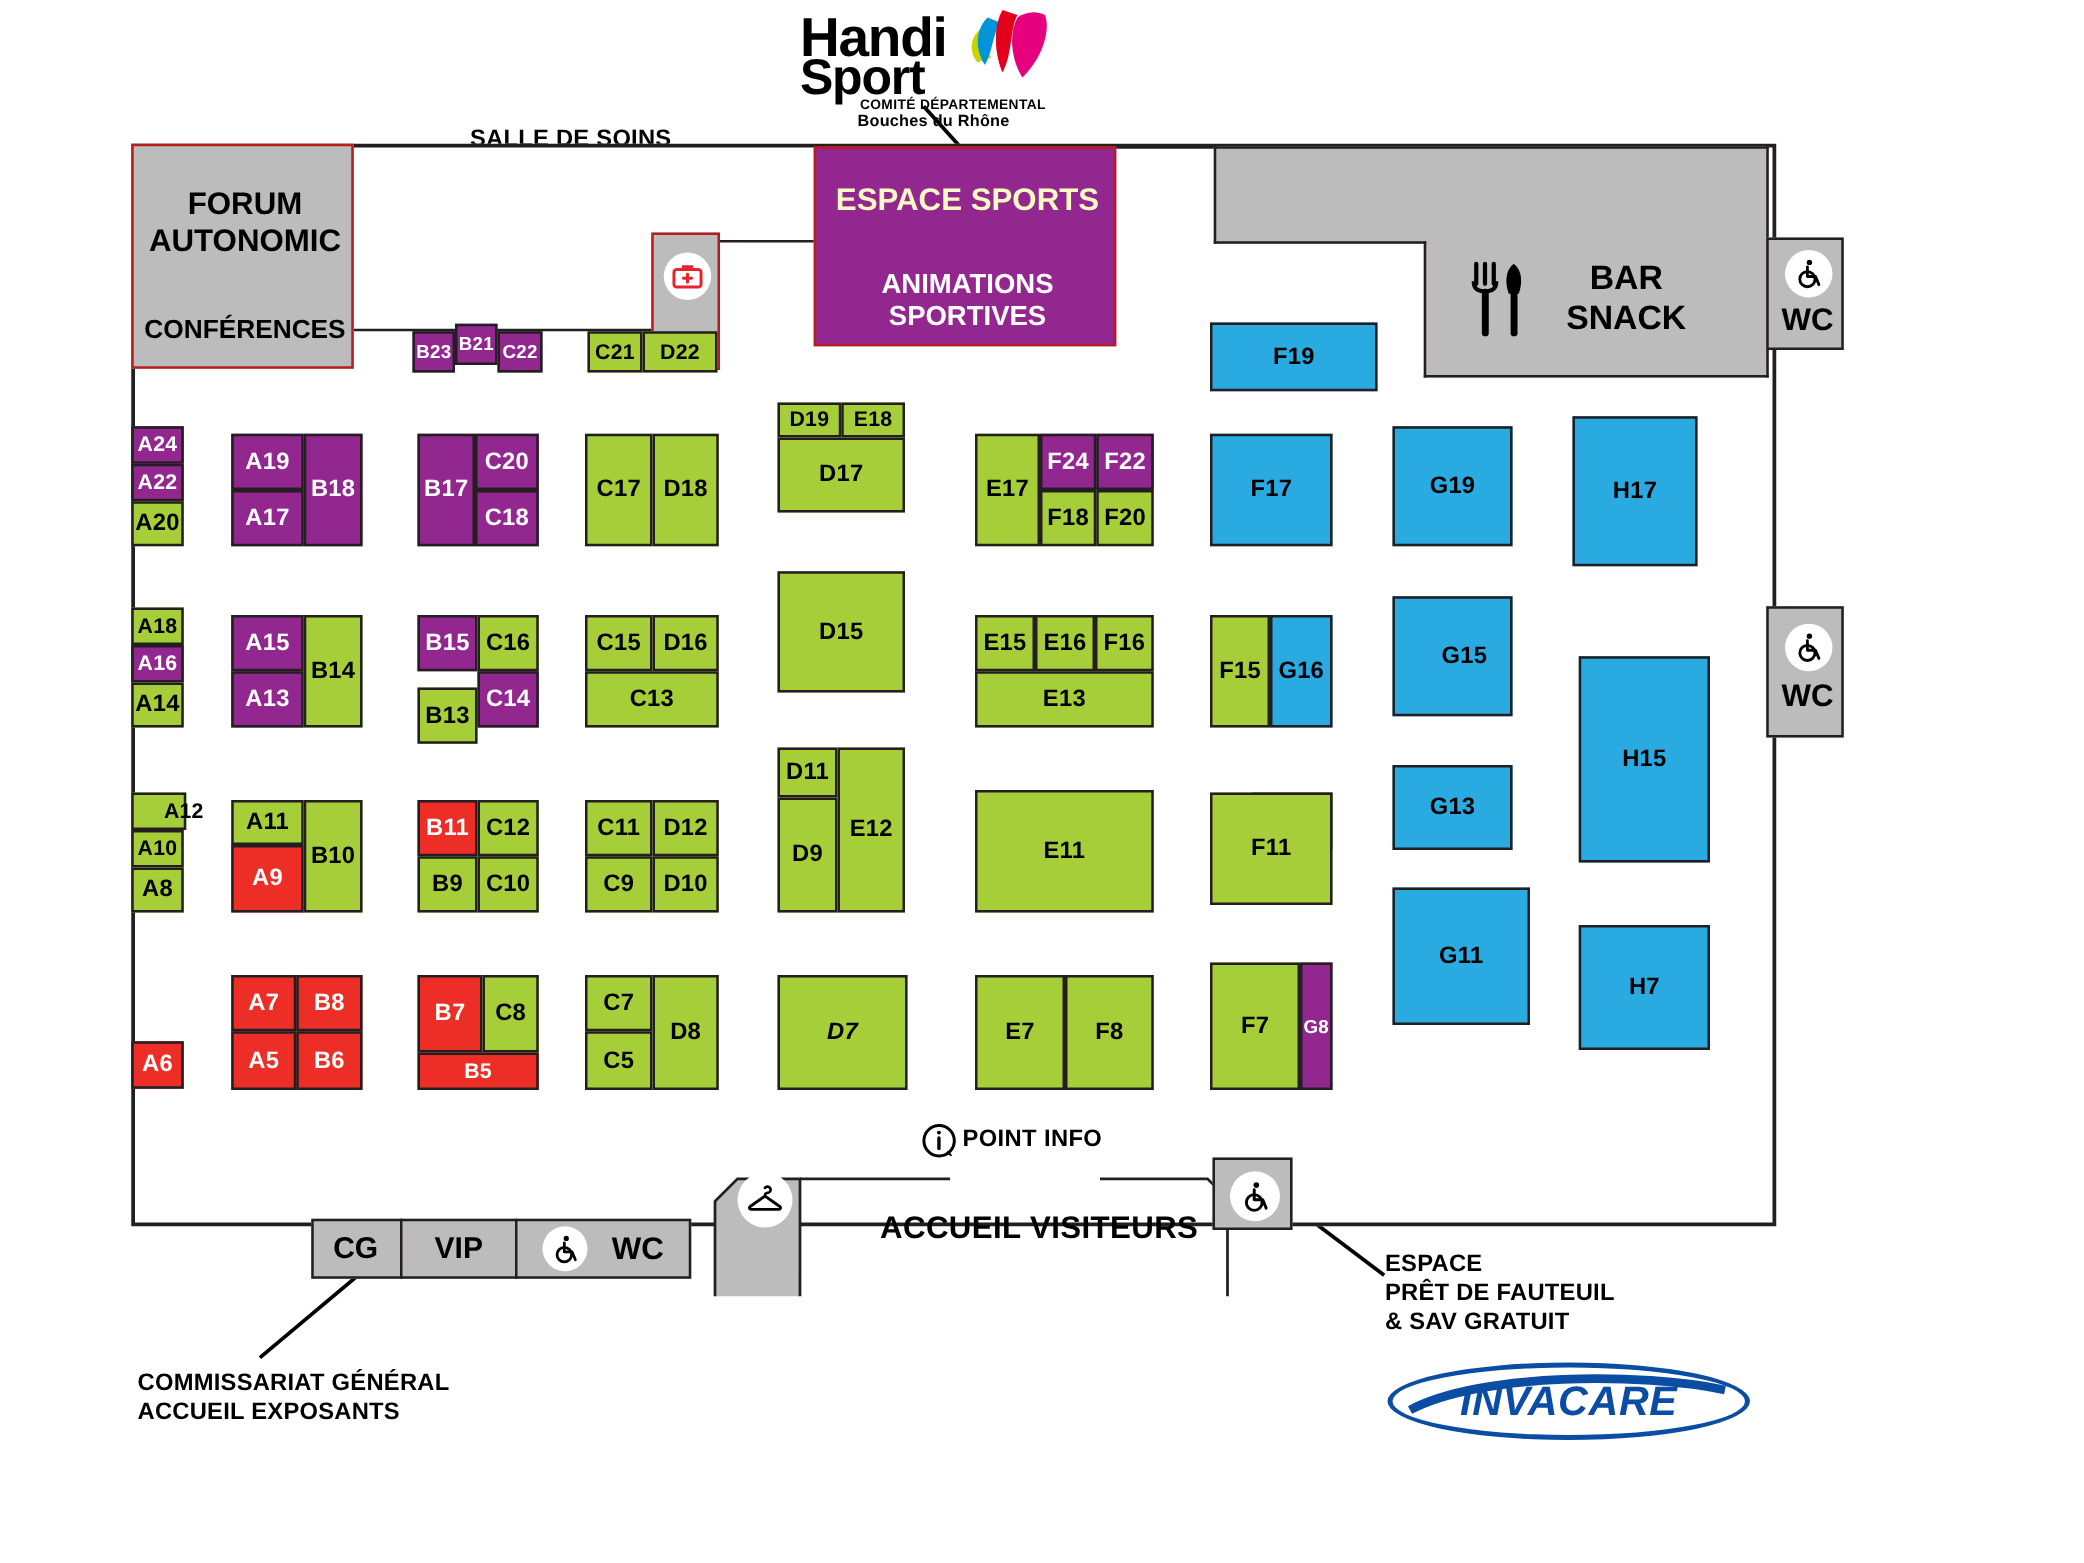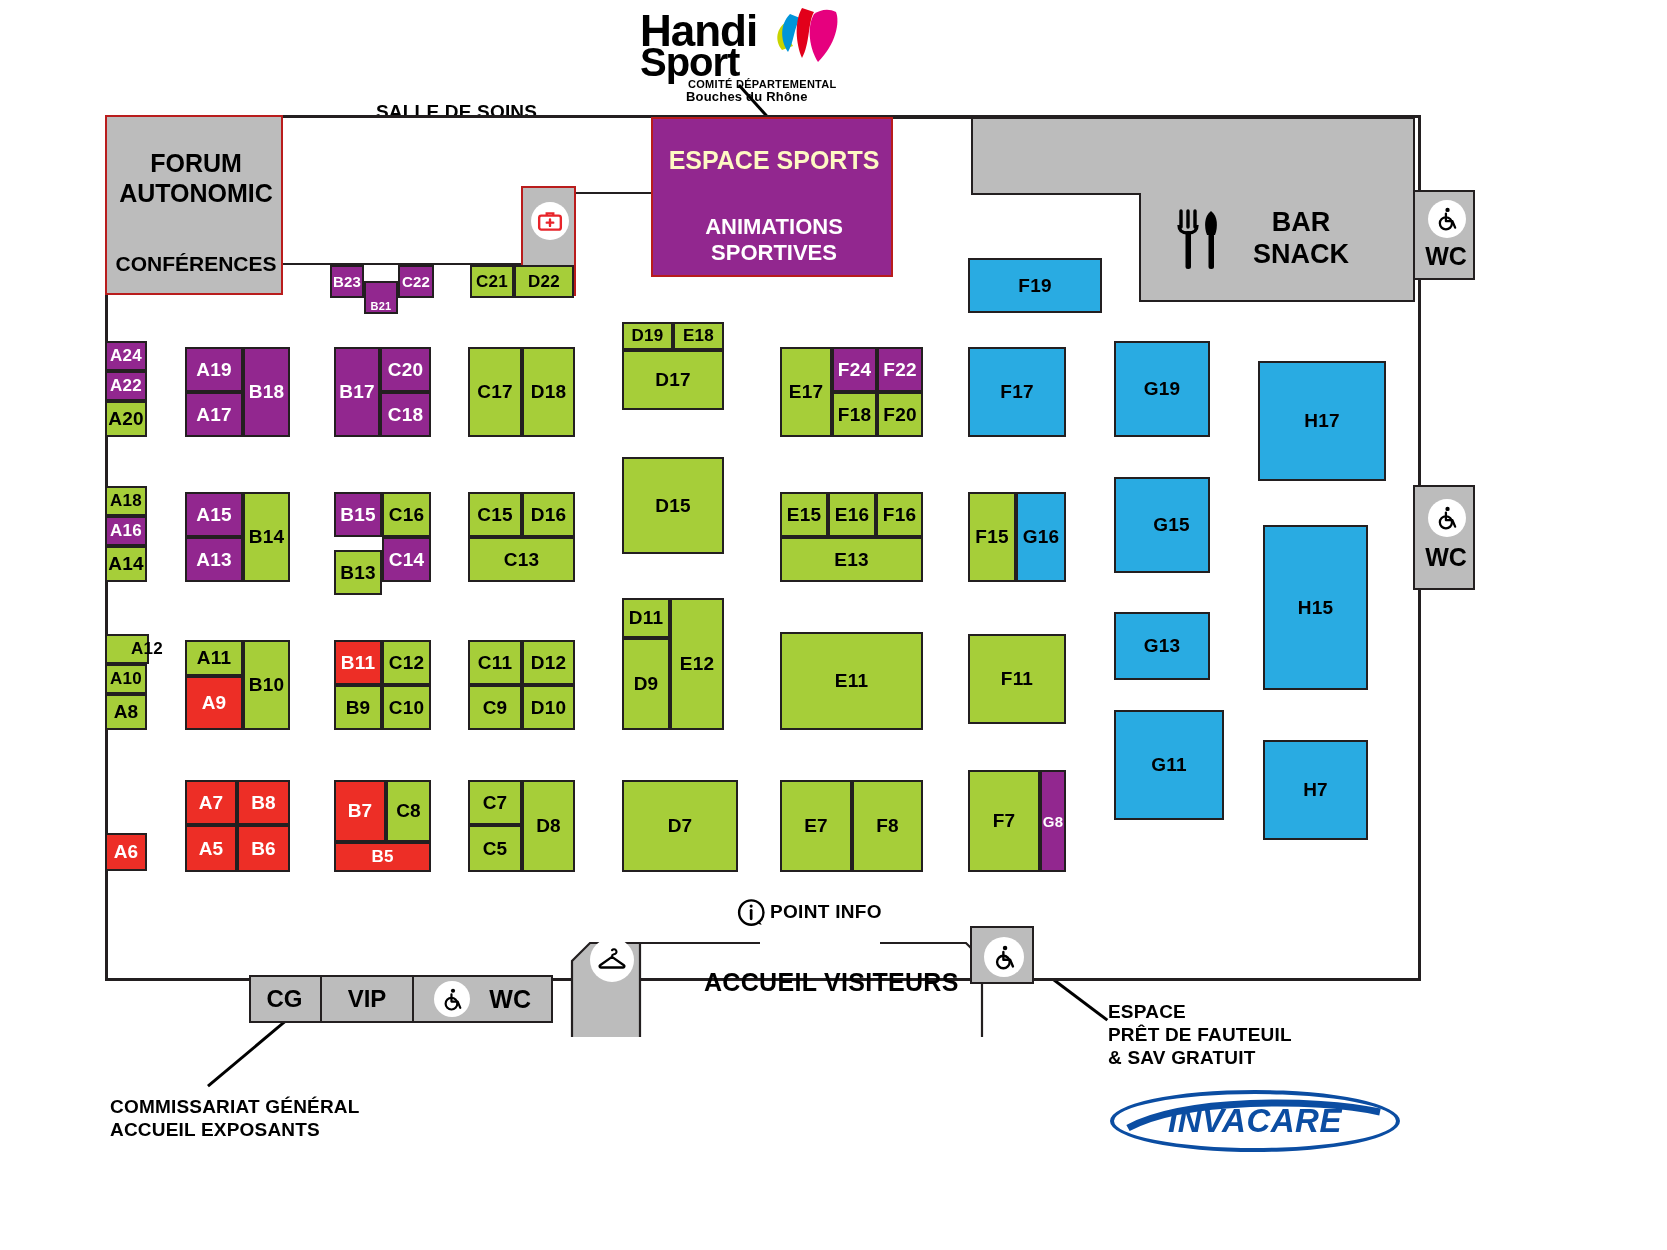--- a/index.html
+++ b/index.html
@@ -157,21 +157,21 @@
       <circle cx="11" cy="16" r="5.6" fill="none" stroke="#000" stroke-width="2.1"></circle>
     </svg>
   </div>
   <div class="wclabel abs" style="left:0;top:56px;width:62px;text-align:center;">WC</div>
 </div>
 
 <div id="booth-layer">
     <div class="booth purple" style="left: 330px; top: 265px; width: 34px; height: 33px; font-size: 15px;">
       <span>B23</span>
     </div>
-    <div class="booth purple" style="left: 364px; top: 281px; width: 34px; height: 33px; font-size: 11px; align-items: flex-end;">
+    <div class="booth purple" style="left: 364px; top: 259px; width: 34px; height: 33px; font-size: 15px;">
       <span>B21</span>
     </div>
     <div class="booth purple" style="left: 398px; top: 265px; width: 36px; height: 33px; font-size: 15px;">
       <span>C22</span>
     </div>
     <div class="booth green" style="left: 470px; top: 265px; width: 44px; height: 33px; font-size: 17px;">
       <span>C21</span>
     </div>
     <div class="booth green" style="left: 514px; top: 265px; width: 60px; height: 33px; font-size: 17px;">
       <span>D22</span>
@@ -235,21 +235,21 @@
     </div>
     <div class="booth blue" style="left: 968px; top: 258px; width: 134px; height: 55px;">
       <span>F19</span>
     </div>
     <div class="booth blue" style="left: 968px; top: 347px; width: 98px; height: 90px;">
       <span>F17</span>
     </div>
     <div class="booth blue" style="left: 1114px; top: 341px; width: 96px; height: 96px;">
       <span>G19</span>
     </div>
-    <div class="booth blue" style="left: 1258px; top: 361px; width: 128px; height: 120px; text-align: right;">
+    <div class="booth blue" style="left: 1258px; top: 333px; width: 100px; height: 120px; text-align: right;">
       <span>H17</span>
     </div>
     <div class="booth green" style="left: 105px; top: 486px; width: 42px; height: 30px; font-size: 17px;">
       <span>A18</span>
     </div>
     <div class="booth purple" style="left: 105px; top: 516px; width: 42px; height: 30px; font-size: 17px;">
       <span>A16</span>
     </div>
     <div class="booth green" style="left: 105px; top: 546px; width: 42px; height: 36px;">
       <span>A14</span>
@@ -406,21 +406,21 @@
     </div>
     <div class="booth green" style="left: 468px; top: 780px; width: 54px; height: 45px;">
       <span>C7</span>
     </div>
     <div class="booth green" style="left: 468px; top: 825px; width: 54px; height: 47px;">
       <span>C5</span>
     </div>
     <div class="booth green" style="left: 522px; top: 780px; width: 53px; height: 92px;">
       <span>D8</span>
     </div>
-    <div class="booth green" style="left: 622px; top: 780px; width: 116px; height: 92px;">
+    <div class="booth green" style="left: 622px; top: 780px; width: 104px; height: 92px; font-style: italic;">
       <span>D7</span>
     </div>
     <div class="booth green" style="left: 780px; top: 780px; width: 72px; height: 92px;">
       <span>E7</span>
     </div>
     <div class="booth green" style="left: 852px; top: 780px; width: 71px; height: 92px;">
       <span>F8</span>
     </div>
     <div class="booth green" style="left: 968px; top: 770px; width: 72px; height: 102px;">
       <span>F7</span>

